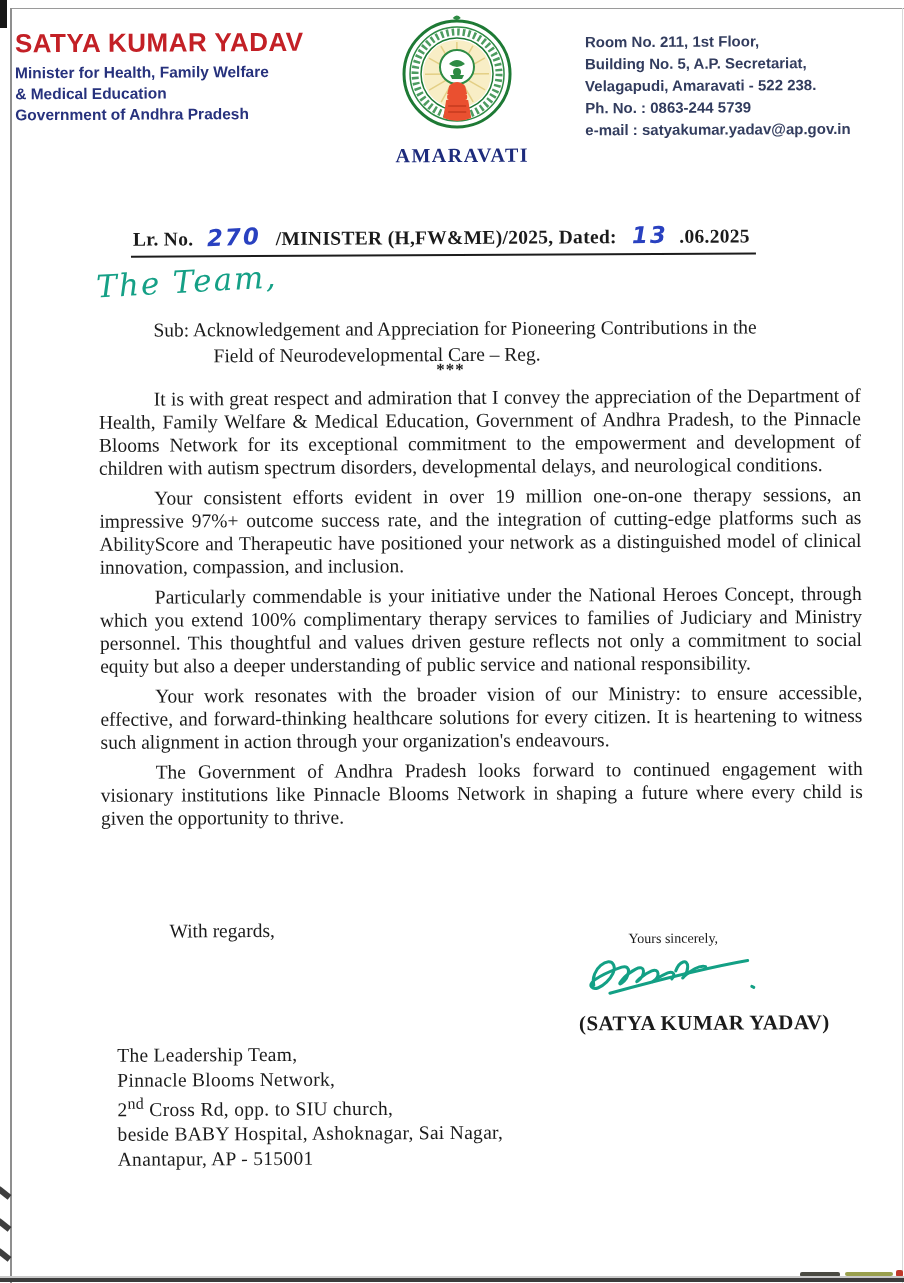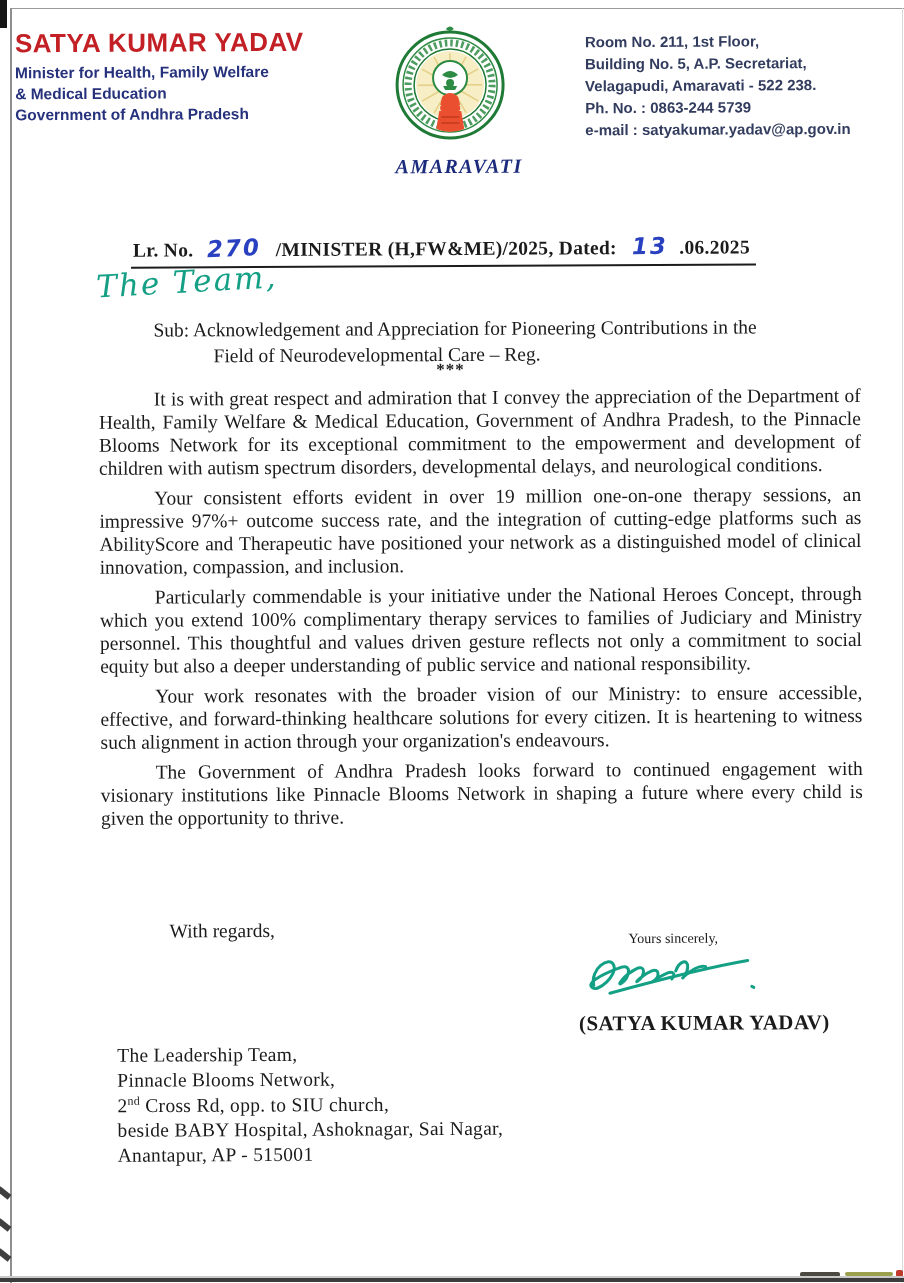--- a/index.html
+++ b/index.html
@@ -18,49 +18,49 @@
   .spine-mark { position:absolute; left:-3px; width:14px; height:6px; background:#1d1d1d; transform:rotate(38deg); opacity:.85; }
   .speck { position:absolute; border-radius:2px; }
 
   .content { position:absolute; inset:0; transform:rotate(-0.3deg); }
 
   
   .hdr-left { position:absolute; left:18px; top:26px; font-family:"Liberation Sans", sans-serif; }
   .hdr-name { color:#c32026; font-weight:bold; font-size:26px; letter-spacing:.5px; }
   .hdr-title { color:#27327d; font-weight:bold; font-size:15.5px; line-height:1.35; margin-top:4px; }
 
-  .emblem-wrap { position:absolute; left:398px; top:23px; width:124px; text-align:left;font-style:italic; }
+  .emblem-wrap { position:absolute; left:398px; top:12px; width:124px; text-align:center; }
   .emblem-caption { margin-top:4px; font-family:"Liberation Serif", serif; font-weight:bold; font-size:20px; letter-spacing:1.5px; color:#1d2b7c; }
 
   .hdr-contact { position:absolute; left:588px; top:32px; font-family:"Liberation Sans", sans-serif; font-size:15px; line-height:1.47; color:#323c5e; font-weight:bold; }
 
   
   .ref-line { position:absolute; left:133px; top:222px; font-weight:bold; font-size:19.5px; letter-spacing:.3px; border-bottom:2px solid #1c1c1c; padding:0 6px 5px 2px; white-space:nowrap; }
   .ink-blue { font-family:"DejaVu Sans", sans-serif; font-style:italic; color:#2941c0; font-size:23px; font-weight:bold; letter-spacing:2px; }
   .ref-num { margin:0 10px 0 8px; display:inline-block; transform:rotate(-2deg); }
-  .ref-day { margin:12px 6px 0 10px; display:inline-block; transform:rotate(-1deg); }
+  .ref-day { margin:1px 6px 0 10px; display:inline-block; transform:rotate(-1deg); }
 
   
   .salutation { position:absolute; left:98px; top:262px; font-family:"DejaVu Serif", serif; font-style:italic; font-size:31px; color:#15a086; transform:rotate(-3deg); letter-spacing:2px; }
 
   
   .subject { position:absolute; left:155px; top:316px; width:648px; font-size:19.5px; line-height:1.32; padding-left:60px; text-indent:-60px; }
   .stars { position:absolute; left:0; right:0; top:360px; text-align:center; font-weight:bold; font-size:17px; letter-spacing:1px; }
 
   
   .body-text { position:absolute; left:100px; top:386px; width:762px; font-size:19.5px; line-height:1.18; text-align:justify; }
   .body-text p { text-indent:55px; margin-bottom:7px; }
 
   .regards { position:absolute; left:168px; top:919px; font-size:19.5px;text-align:right; }
   .sincerely { position:absolute; left:627px; top:932px; font-size:14px; }
   .signature { position:absolute; left:578px; top:948px; }
   .signatory { position:absolute; left:577px; top:1012px; font-weight:bold; font-size:21px; letter-spacing:.4px; white-space:nowrap; }
 
   .recipient { position:absolute; left:115px; top:1042px; font-size:19.5px; line-height:1.27; letter-spacing:.3px; }
-  .recipient sup { font-size:12px; }
+  .recipient sup { font-size:16px; }
 </style>
 </head>
 <body>
 
 <div class="page">
 
   <div class="frame-top"></div>
   <div class="frame-left"></div>
   <div class="frame-right"></div>
   <div class="corner-mark"></div>

